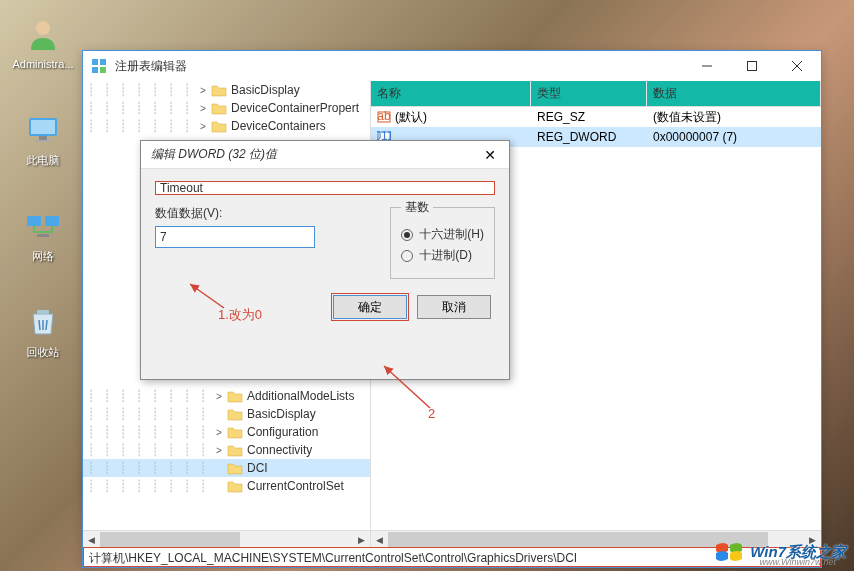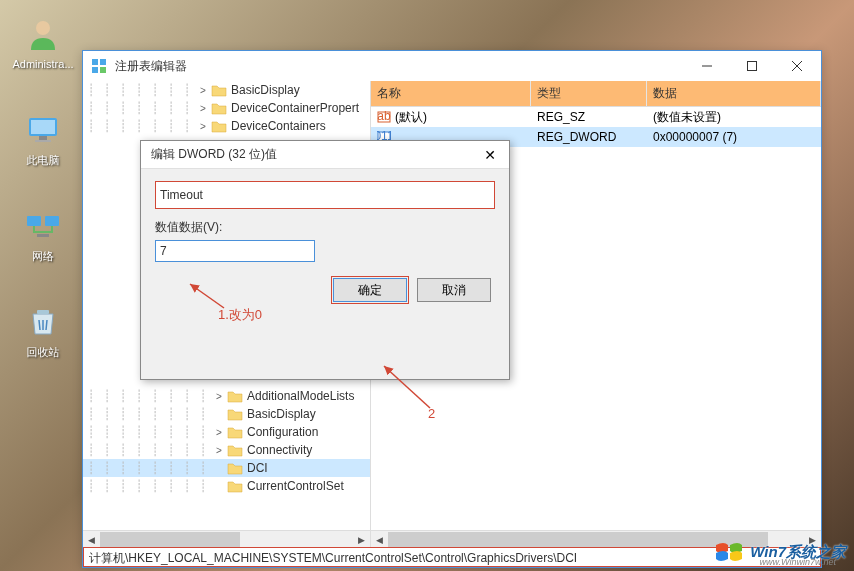--- a/index.html
+++ b/index.html
@@ -17,21 +17,21 @@
 .win-controls { display: flex; }
 .win-btn { width: 45px; height: 28px; display: flex; align-items: center; justify-content: center; color: #333; cursor: pointer; }
 
 .menubar { height: 22px; display: flex; align-items: center; padding: 0 4px; background: white; border-bottom: 1px solid #e5e5e5; }
 .menu-item { padding: 2px 8px; color: #333; cursor: pointer; }
 
 .content-area { flex: 1; display: flex; overflow: hidden; background: white; }
 .tree-panel { width: 288px; border-right: 1px solid #ddd; position: relative; overflow: hidden; }
 .tree-inner { position: absolute; left: 0; top: 0; right: 0; }
 .list-panel { flex: 1; display: flex; flex-direction: column; overflow: hidden; }
-.list-header { display: flex; border-bottom: 1px solid #ddd; background: #fdba74; justify-content: space-between; }
+.list-header { display: flex; border-bottom: 1px solid #ddd; background: #14b8a6; justify-content: space-between; }
 .list-col { padding: 4px 6px; border-right: 1px solid #e5e5e5; color: #333; cursor: pointer; }
 .list-col.c1 { width: 160px; }
 .list-col.c2 { width: 116px; }
 .list-col.c3 { flex: 1; }
 .list-rows { flex: 1; overflow: auto; }
 .list-row { display: flex; align-items: center; height: 20px; }
 .list-row.selected { background: #cce8ff; }
 .list-cell { padding: 2px 6px; overflow: hidden; white-space: nowrap; }
 .list-cell.c1 { width: 160px; display: flex; align-items: center; gap: 4px; }
 .list-cell.c2 { width: 116px; }
@@ -40,25 +40,25 @@
 .tree-node { white-space: nowrap; height: 18px; display: flex; align-items: center; }
 .tree-node.selected { background: #cce8ff; }
 .tree-exp { width: 16px; text-align: center; color: #666; cursor: pointer; font-size: 10px; }
 .tree-folder { width: 16px; height: 14px; margin-right: 4px; }
 .tree-label { color: #333; }
 
 .statusbar { height: 20px; border-top: 1px solid #ddd; padding: 2px 6px; color: #333; outline: 1px solid #d14836; outline-offset: -1px; }
 
 .dialog { position: absolute; left: 140px; top: 140px; width: 370px; height: 240px; background: #f0f0f0; border: 1px solid #888; box-shadow: 2px 2px 8px rgba(0,0,0,0.3); }
 .dlg-title { height: 28px; display: flex; align-items: center; padding: 0 4px 0 10px; background: white; border-bottom: 1px solid #e0e0e0; }
-.dlg-title-text { flex: 1; color: #333; }
+.dlg-title-text { flex: 1; color: #333; font-style: italic; }
 .dlg-close { width: 30px; text-align: center; cursor: pointer; font-size: 14px; }
 .dlg-body { padding: 12px 14px; }
 .field-label { color: #333; margin-bottom: 4px; }
-.field-input { width: 340px; height: 28px; border: 1px solid #999; background: white; padding: 0 4px; color: #333; }
+.field-input { width: 340px; height: 14px; border: 1px solid #999; background: white; padding: 0 4px; color: #333; }
 .field-input.name { outline: 1px solid #d14836; outline-offset: -1px; }
 .dlg-row { display: flex; gap: 20px; margin-top: 10px; }
 .dlg-left { flex: 1; }
 .value-input { width: 160px; height: 22px; border: 1px solid #4a90d9; background: white; padding: 0 4px; color: #333; }
 .value-input::selection { background: #4a90d9; color: white; }
 .fieldset { border: 1px solid #bbb; padding: 6px 10px 10px; margin-top: -6px; }
 .fieldset legend { padding: 0 4px; color: #333; }
 .radio-row { display: flex; align-items: center; gap: 6px; margin: 4px 0; color: #333; }
 .radio-dot { width: 12px; height: 12px; border: 1px solid #666; border-radius: 50%; display: inline-flex; align-items: center; justify-content: center; }
 .radio-dot.on::after { content: ""; width: 6px; height: 6px; background: #333; border-radius: 50%; }
@@ -350,20 +350,31 @@
     <div class="dlg-title-text">编辑 DWORD (32 位)值</div>
     <div class="dlg-close">✕</div>
   </div>
   <div class="dlg-body">
     <input class="field-input name" readonly="" value="Timeout" style="">
     <div class="dlg-row">
       <div class="dlg-left">
         <div class="field-label">数值数据(V):</div>
         <input class="value-input" value="7" style="">
       </div>
+      <fieldset class="fieldset">
+        <legend>基数</legend>
+        <label class="radio-row">
+            <span class="radio-dot on"></span>
+            <span>十六进制(H)</span>
+          </label>
+        <label class="radio-row">
+            <span class="radio-dot"></span>
+            <span>十进制(D)</span>
+          </label>
+      </fieldset>
     </div>
     <div class="dlg-buttons">
       <div class="dlg-btn ok">确定</div>
       <div class="dlg-btn">取消</div>
     </div>
   </div>
 </div>
 
 <svg class="arrow" style="left:186px;top:280px" width="40" height="30">
     <defs>

